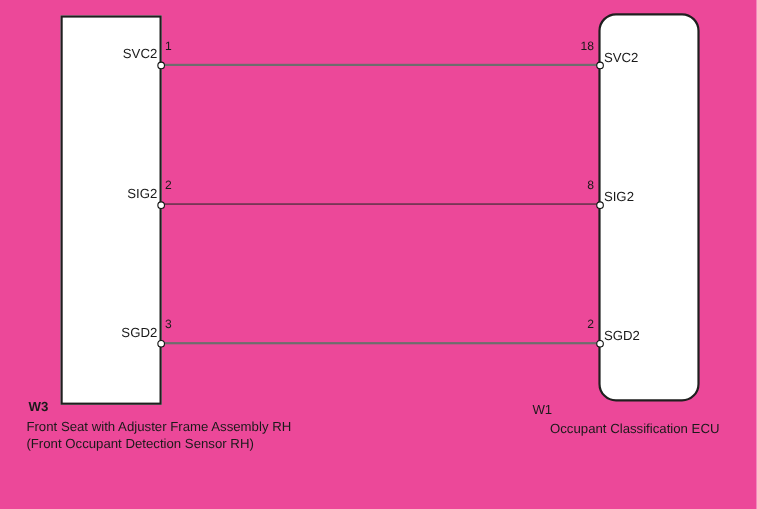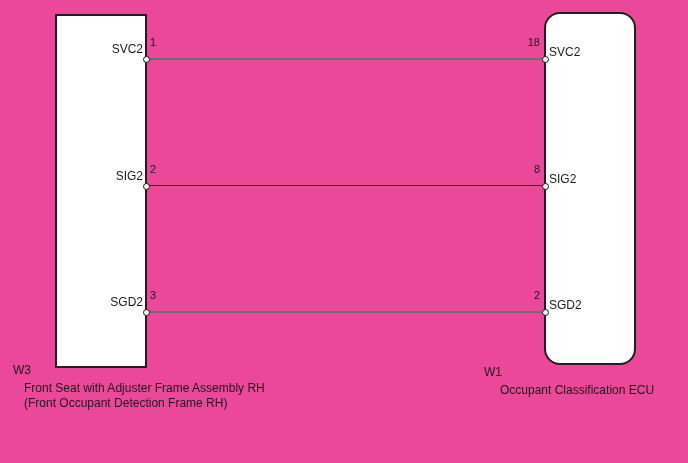--- a/index.html
+++ b/index.html
@@ -89,24 +89,24 @@
   <span class="pin-number num-left" style="top:289px;">3</span>
 
   <span class="pin-number num-right" style="top:36px;">18</span>
   <span class="pin-number num-right" style="top:163px;">8</span>
   <span class="pin-number num-right" style="top:289px;">2</span>
 
   <span class="pin-label lbl-right" style="top:46px;">SVC2</span>
   <span class="pin-label lbl-right" style="top:173px;">SIG2</span>
   <span class="pin-label lbl-right" style="top:299px;">SGD2</span>
 
-  <span class="caption-id" style="left:13px; top:364px;">W3</span>
+  <span class="caption-id" style="left:26px; top:364px;font-weight:bold;">W3</span>
   <div class="caption-name" style="left:24px; top:381px;">
     <div>Front Seat with Adjuster Frame Assembly RH</div>
-    <div>(Front Occupant Detection Frame RH)</div>
+    <div>(Front Occupant Detection Sensor RH)</div>
   </div>
 
   <span class="caption-id" style="left:484px; top:366px;">W1</span>
   <div class="caption-name" style="left:500px; top:383px;">
     <div>Occupant Classification ECU</div>
   </div>
 
 </div>
 
 </body></html>

